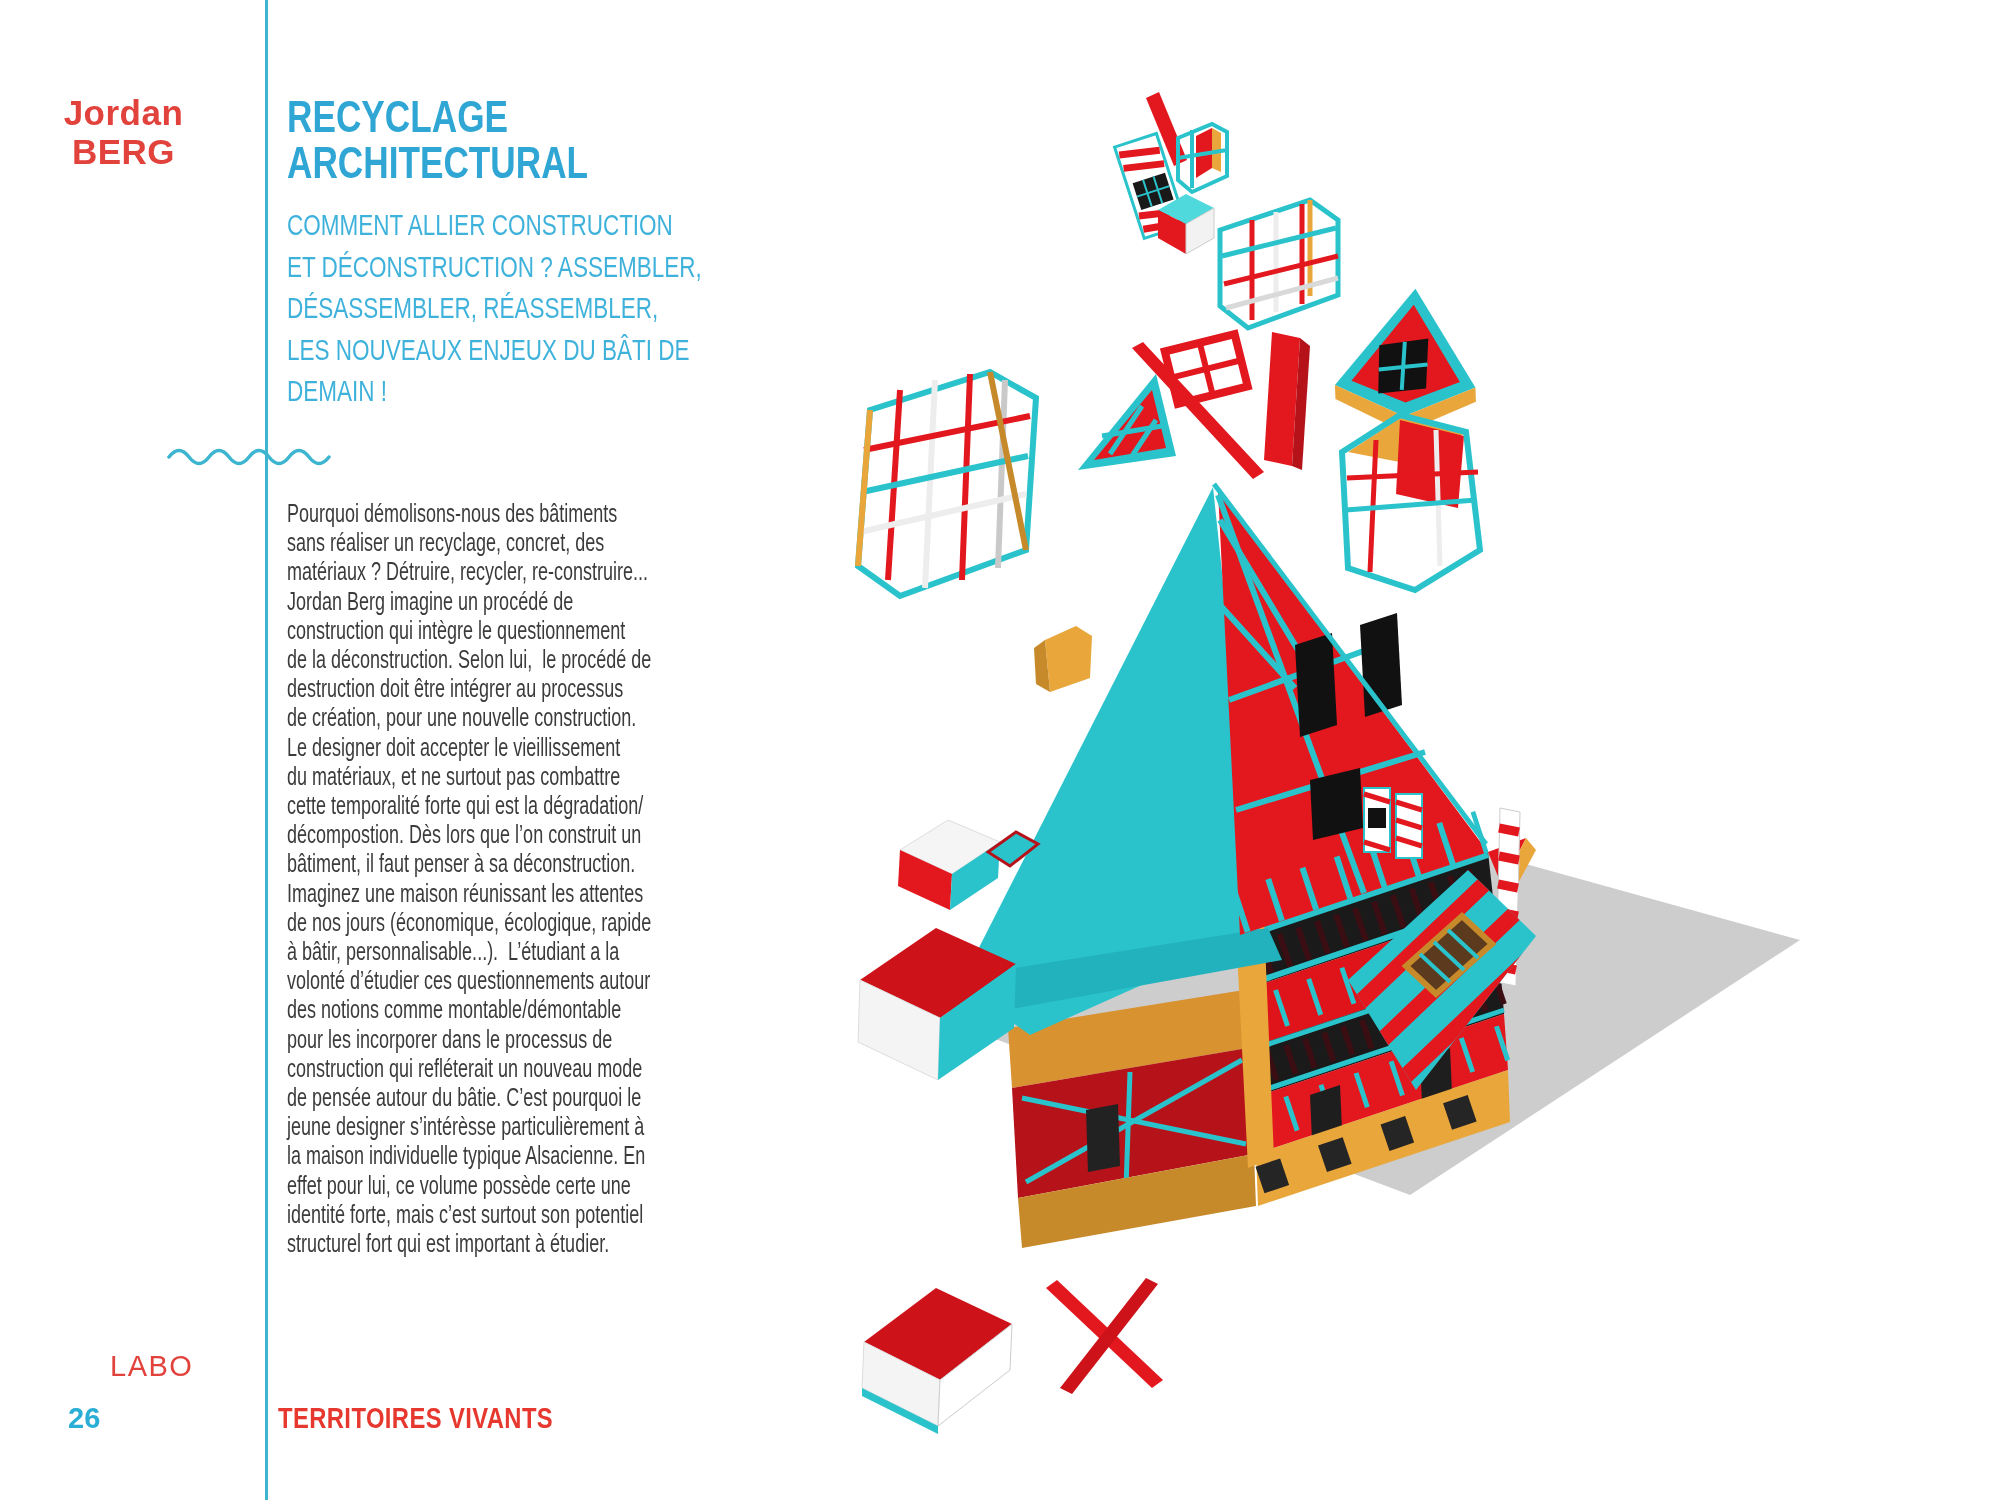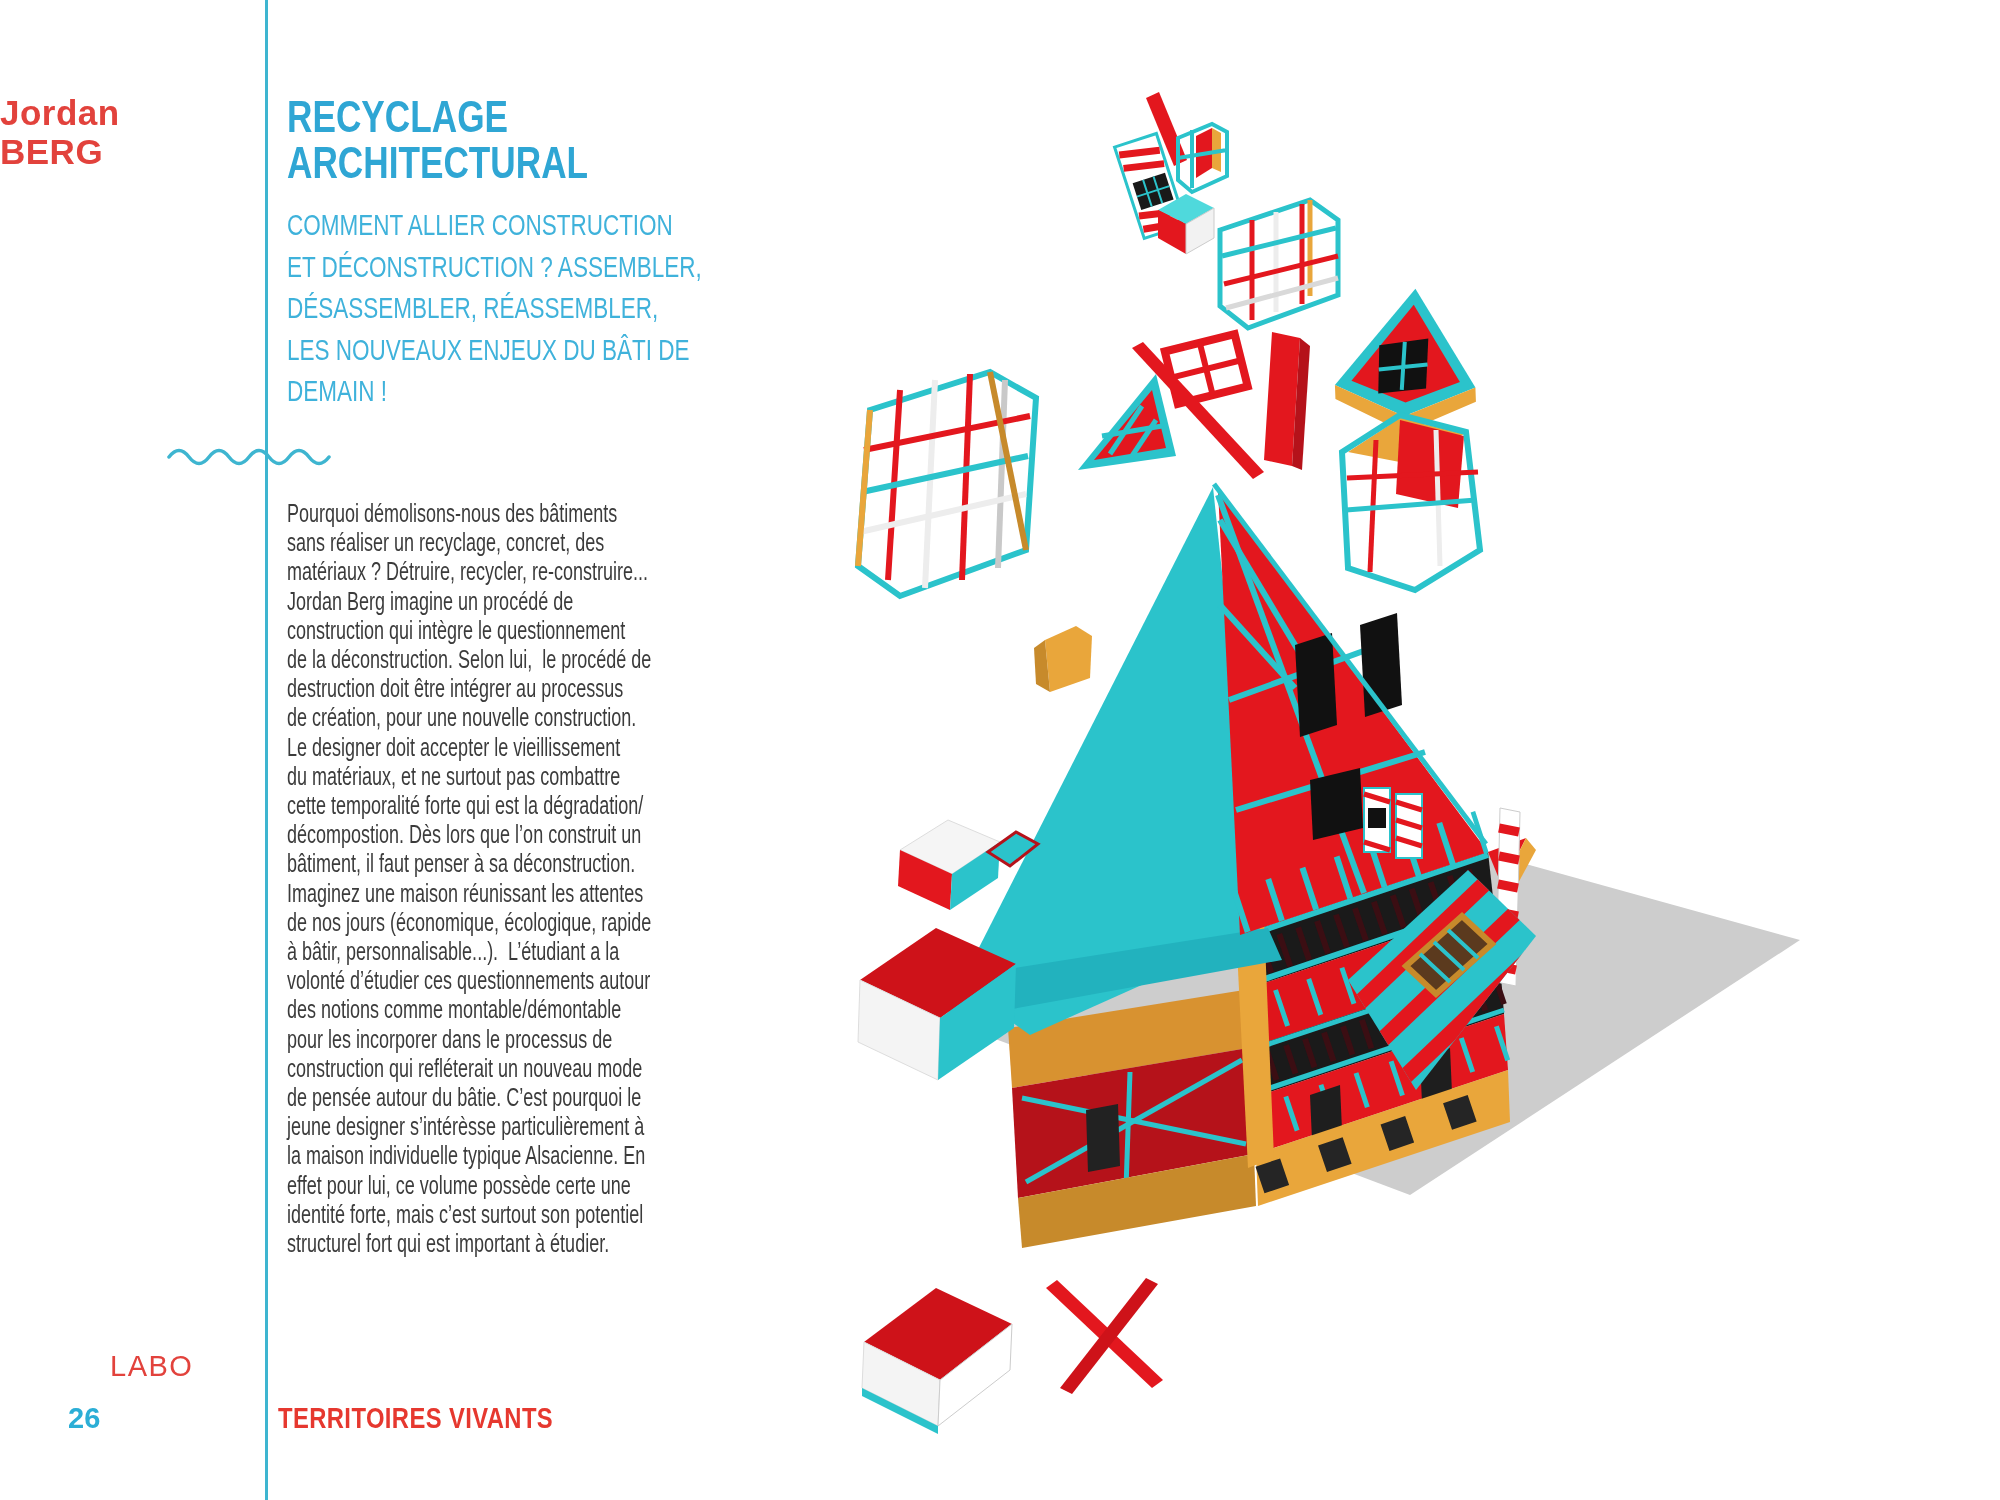--- a/index.html
+++ b/index.html
@@ -4,21 +4,21 @@
 <style>
   :root{
     --accent-cyan:#3EB5D0; --title-blue:#2FA6D4; --subtitle-blue:#3FB2DB;
     --accent-red:#E2423C; --series-red:#E6382F; --page-number-cyan:#2BAED6;
     --body-text:#3B3B3B; --page-background:#FFFFFF;
   }
   html,body{margin:0;padding:0;background:#888;}
   .page{position:relative;width:2000px;height:1500px;background:var(--page-background);
         font-family:"Liberation Sans",sans-serif;overflow:hidden;}
   .vline{position:absolute;left:265px;top:0;width:3px;height:1500px;background:var(--accent-cyan);}
-  .author{position:absolute;top:93px;left:0;width:247px;text-align:left;color:var(--accent-red);
+  .author{position:absolute;top:93px;left:0;width:247px;text-align:center;color:var(--accent-red);
           font-weight:bold;font-size:35px;line-height:39px;letter-spacing:.5px;white-space:pre;}
   .title{position:absolute;top:94px;left:287px;margin:0;color:var(--title-blue);font-weight:800;
          font-size:44px;line-height:46px;transform:scaleX(.8);transform-origin:0 0;white-space:pre;}
   .subtitle{position:absolute;top:204px;left:287px;color:var(--subtitle-blue);font-size:30px;
             line-height:41.5px;transform:scaleX(.75);transform-origin:0 0;white-space:pre;font-weight:400;}
   .squiggle{position:absolute;left:166px;top:444px;}
   .body-text{position:absolute;top:499px;left:287px;margin:0;color:var(--body-text);font-size:25px;
              line-height:29.2px;transform:scaleX(.72);transform-origin:0 0;white-space:pre;}
   .footer-num{position:absolute;top:1402px;left:68px;font-size:29px;font-weight:bold;color:var(--page-number-cyan);}
   .footer-labo{position:absolute;top:1350px;left:110px;width:146px;text-align:left;font-size:29px;

